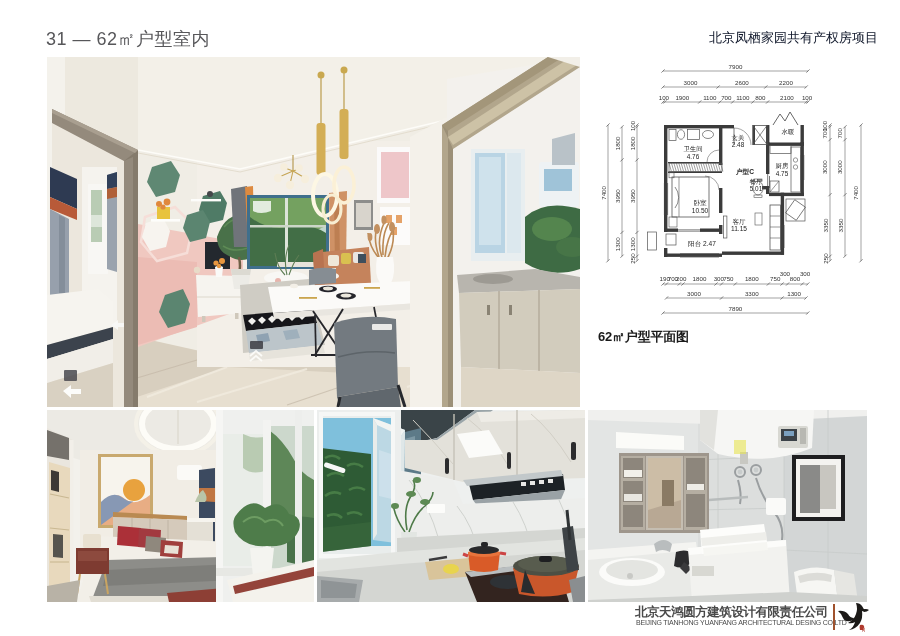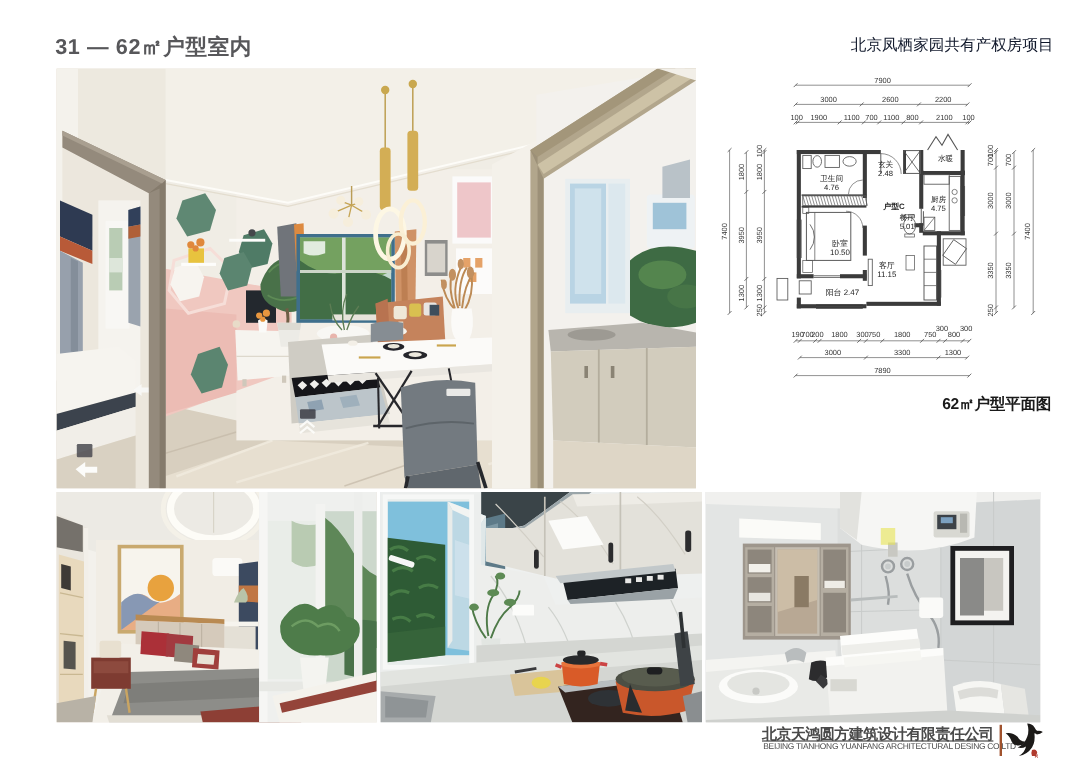--- a/index.html
+++ b/index.html
@@ -3,21 +3,21 @@
 <meta charset="utf-8">
 <style>
   html,body{margin:0;padding:0;background:#fff;}
   body{width:900px;height:636px;position:relative;overflow:hidden;font-family:"Liberation Sans",sans-serif;}
   .abs{position:absolute;}
   .photo{position:absolute;overflow:hidden;}
 </style>
 </head>
 <body>
 
-<div class="abs" style="left:46px;top:27px;font-size:18px;font-weight:bold;color:#57575a;letter-spacing:0.5px;">31 — 62㎡户型室内</div>
+<div class="abs" style="left:46px;top:27px;font-size:18px;font-weight:normal;color:#57575a;letter-spacing:0.5px;">31 — 62㎡户型室内</div>
 
 <div class="abs" style="left:709px;top:29px;font-size:13px;color:#0f172a;">北京凤栖家园共有产权房项目</div>
 
 <div class="photo" style="left:47px;top:57px;width:533px;height:350px;background:#efece4;">
 <svg width="533" height="350" viewBox="0 0 533 350" style="position:absolute;left:0;top:0;">
 
 <rect x="0" y="0" width="533" height="350" fill="#f0ede5"></rect>
 
 <path d="M0 350 L0 260 L180 300 L290 310 L420 290 L533 255 L533 350 Z" fill="#d8cfbf"></path>
 <path d="M60 350 L180 310 L300 316 L420 300 L533 350 Z" fill="#e7dfd0"></path>
@@ -524,21 +524,21 @@
 <text x="745" y="174" font-size="6.6" fill="#222" text-anchor="middle" font-weight="bold">户型C</text>
 <text x="756" y="183.5" font-size="6.4" fill="#222" text-anchor="middle">餐厅</text>
 <text x="756" y="191" font-size="6.4" fill="#222" text-anchor="middle">5.01</text>
 <text x="700" y="205" font-size="6.6" fill="#222" text-anchor="middle">卧室</text>
 <text x="700" y="212.5" font-size="6.6" fill="#222" text-anchor="middle">10.50</text>
 <text x="739" y="223.5" font-size="6.6" fill="#222" text-anchor="middle">客厅</text>
 <text x="739" y="231" font-size="6.6" fill="#222" text-anchor="middle">11.15</text>
 <text x="702" y="245.5" font-size="6.6" fill="#222" text-anchor="middle">阳台 2.47</text>
   </svg>
 
-<div class="abs" style="left:598px;top:328px;width:278px;text-align:right;font-size:13px;font-weight:bold;color:#1a1a1a;letter-spacing:-0.2px;">62㎡户型平面图</div>
+<div class="abs" style="left:598px;top:328px;width:278px;text-align:left;font-size:13px;font-weight:bold;color:#1a1a1a;letter-spacing:-0.2px;">62㎡户型平面图</div>
 
 <div class="photo" style="left:47px;top:410px;width:267px;height:192px;background:#e8e4dc;">
 <svg width="267" height="192" viewBox="0 0 267 192" style="position:absolute;left:0;top:0;">
 
 <rect x="0" y="0" width="267" height="192" fill="#f3f1ec"></rect>
 <path d="M0 0 L267 0 L267 30 L180 45 L40 52 L0 40 Z" fill="#eceae4"></path>
 
 <ellipse cx="131" cy="14" rx="36" ry="25" fill="none" stroke="#fdfcf7" stroke-width="6"></ellipse>
 <ellipse cx="131" cy="14" rx="42" ry="31" fill="none" stroke="#f6f3e8" stroke-width="4" opacity="0.8"></ellipse>
 <line x1="131" y1="0" x2="131" y2="34" stroke="#d8d4c8" stroke-width="1"></line>
@@ -831,21 +831,21 @@
 <path d="M115 138 L179 132 L180 140 L116 146 Z" fill="#f6f6f2"></path>
 
 <path d="M206 162 Q226 154 246 160 L250 192 L210 192 Z" fill="#f6f6f3"></path>
 <path d="M246 160 L266 164 L270 192 L250 192 Z" fill="#e6e6e2"></path>
 <path d="M210 166 Q228 160 244 165 L243 172 Q227 168 212 173 Z" fill="#dcdcd8"></path>
 
 <path d="M0 192 L279 192 L279 186 L202 182 L104 186 L0 190 Z" fill="#cfd1ce"></path>
 </svg>
 </div>
 
-<div class="abs" style="left:635px;top:604px;font-size:12.5px;font-weight:bold;color:#4a4a4a;white-space:nowrap;letter-spacing:-0.45px;text-decoration:underline;">北京天鸿圆方建筑设计有限责任公司</div>
+<div class="abs" style="left:635px;top:604px;font-size:12.5px;font-weight:bold;color:#4a4a4a;white-space:nowrap;letter-spacing:-0.45px;">北京天鸿圆方建筑设计有限责任公司</div>
 
 <div class="abs" style="left:636px;top:619px;font-size:7px;color:#4a4a4a;white-space:nowrap;letter-spacing:-0.22px;">BEIJING TIANHONG YUANFANG ARCHITECTURAL DESING CO.LTD</div>
 
 <div class="abs" style="left:833px;top:604px;width:2px;height:26px;background:#a0522d;"></div>
 
 <svg class="abs" style="left:836px;top:601px;" width="34" height="32" viewBox="0 0 34 32">
 <path d="M20 2 Q22 8 20 13 Q18 19 12 22 Q16 23 19 21 Q18 26 13 29 Q20 28 24 22 Q27 17 26 10 Q28 11 30 9 Q27 8 26 5 Q24 2 20 2 Z" fill="#1c1a18"></path>
 <path d="M12 13 Q8 9 2 10 Q6 13 7 17 Q9 21 14 20 Q17 20 18 17 Q14 17 12 13 Z" fill="#1c1a18"></path>
 <path d="M26 9 Q30 7 33 9 Q31 11 28 11 Z" fill="#1c1a18"></path>
 <path d="M24 24 q3 -1 4 1 q1 2 -1 3 q1 0 1 1 l-4 0 q-1 -3 0 -5 Z" fill="#b03a2e"></path>

